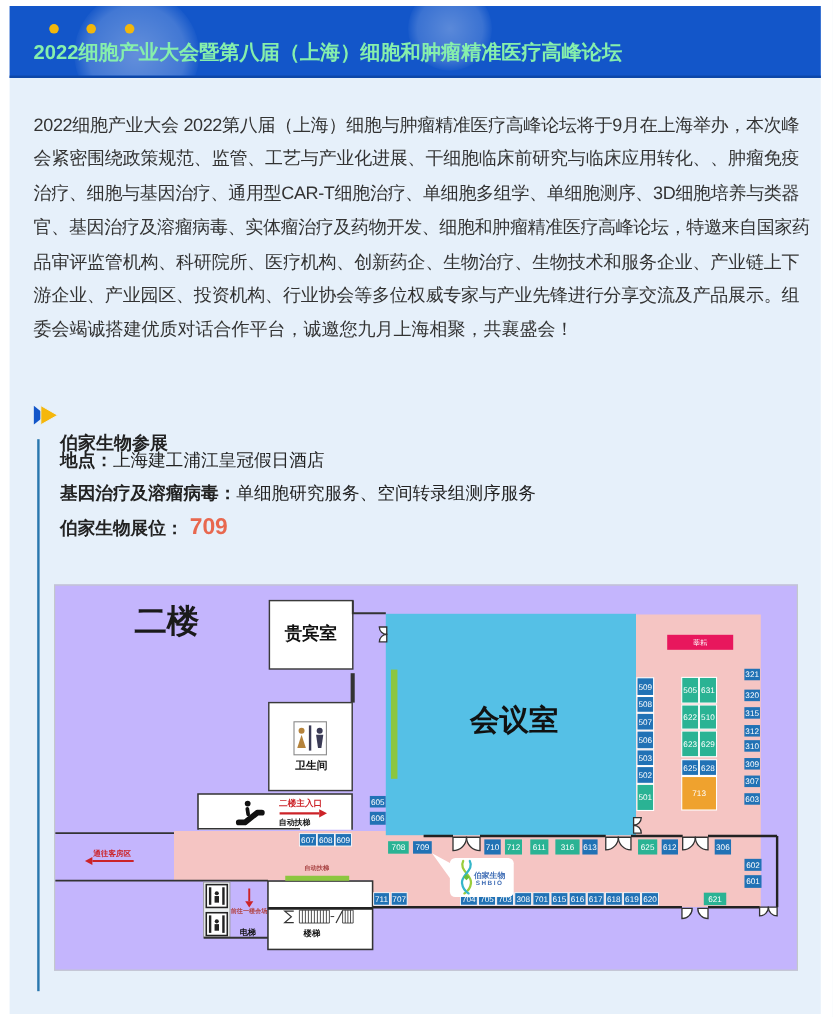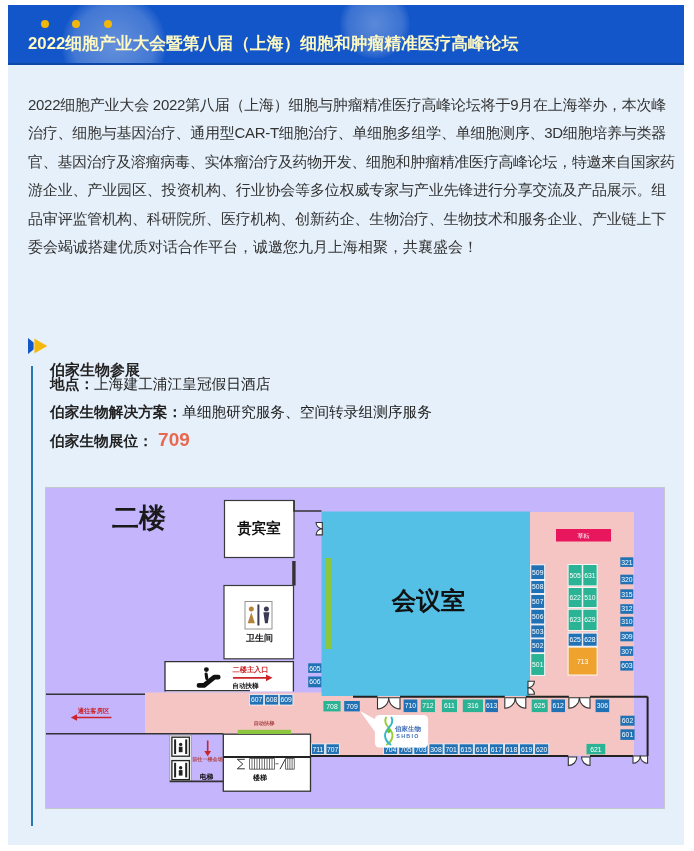--- a/index.html
+++ b/index.html
@@ -4,21 +4,21 @@
 <style>
   html,body{margin:0;padding:0;}
   body{width:694px;height:851px;background:#ffffff;font-family:"Liberation Sans",sans-serif;position:relative;overflow:hidden;}
   .page{position:absolute;left:8px;top:5px;width:676px;height:840px;background:#e6f0fa;}
   .header{position:absolute;left:0;top:0;width:676px;height:60px;background:#1356c9;overflow:hidden;border-bottom:2px solid #0d47a8;box-sizing:border-box;}
   .hcirc1{position:absolute;left:54px;top:-12px;width:104px;height:104px;border-radius:50%;
     background:radial-gradient(circle, rgba(255,255,255,0.34) 0%, rgba(255,255,255,0.20) 55%, rgba(255,255,255,0) 73%);}
   .hcirc2{position:absolute;left:332px;top:-16px;width:70px;height:70px;border-radius:50%;
     background:radial-gradient(circle, rgba(255,255,255,0.30) 0%, rgba(255,255,255,0.17) 55%, rgba(255,255,255,0) 73%);}
   .dot{position:absolute;top:15px;width:8px;height:8px;border-radius:50%;background:#f2b70c;}
-  .htitle{position:absolute;left:20px;top:27px;width:650px;color:#fef9c3;font-size:16.8px;font-weight:bold;letter-spacing:0px;}
+  .htitle{position:absolute;left:20px;top:27px;width:650px;color:#86efac;font-size:16.8px;font-weight:bold;letter-spacing:0px;}
   .para{position:absolute;left:20px;top:86px;width:638px;font-size:15px;color:#333333;}
   .para .ln{height:28.4px;line-height:28.4px;text-align:justify;text-align-last:justify;white-space:nowrap;letter-spacing:-0.3px;}
   .para .lnlast{height:28.4px;line-height:28.4px;text-align:left;}
   .sechead{position:absolute;left:42px;top:333px;font-size:15px;font-weight:bold;color:#222222;height:16px;line-height:16px;margin-top:24px;}
   .secicon{position:absolute;left:20px;top:333px;width:20px;height:16px;}
   .details{position:absolute;left:42px;top:365px;font-size:14.7px;color:#222222;}
   .details .dl{height:28px;line-height:28px;}
   .details b{font-weight:bold;}
   .vline{position:absolute;left:23px;top:361px;width:2px;height:460px;background:#2a77ae;}
   .plan{position:absolute;left:37px;top:482px;width:618px;height:320px;background:#c4b5fd;border:1px solid #c3c8cc;}
@@ -38,39 +38,40 @@
 
     <div class="dot" style="left:64px;"></div>
 
     <div class="dot" style="left:96px;"></div>
 
     <div class="htitle">2022细胞产业大会暨第八届（上海）细胞和肿瘤精准医疗高峰论坛</div>
   </div>
 
   <div class="para">
     <div class="ln">2022细胞产业大会 2022第八届（上海）细胞与肿瘤精准医疗高峰论坛将于9月在上海举办，本次峰</div>
+    <div class="ln">会紧密围绕政策规范、监管、工艺与产业化进展、干细胞临床前研究与临床应用转化、、肿瘤免疫</div>
     <div class="ln">治疗、细胞与基因治疗、通用型CAR-T细胞治疗、单细胞多组学、单细胞测序、3D细胞培养与类器</div>
     <div class="ln">官、基因治疗及溶瘤病毒、实体瘤治疗及药物开发、细胞和肿瘤精准医疗高峰论坛，特邀来自国家药</div>
+    <div class="ln">品审评监管机构、科研院所、医疗机构、创新药企、生物治疗、生物技术和服务企业、产业链上下</div>
     <div class="ln">游企业、产业园区、投资机构、行业协会等多位权威专家与产业先锋进行分享交流及产品展示。组</div>
-    <div class="ln">品审评监管机构、科研院所、医疗机构、创新药企、生物治疗、生物技术和服务企业、产业链上下</div>
     <div class="lnlast">委会竭诚搭建优质对话合作平台，诚邀您九月上海相聚，共襄盛会！</div>
   </div>
 
   <svg class="secicon" viewBox="0 0 20 16">
     <path d="M0,0 L10,8 L0,16 Z" fill="#1356c9"></path>
     <path d="M6,0 L20,8 L6,16 Z" fill="#f5b70c" stroke="#e6f0fa" stroke-width="0.8"></path>
   </svg>
 
   <div class="sechead">伯家生物参展</div>
 
   <div class="vline"></div>
 
   <div class="details">
     <div class="dl"><b>地点：</b>上海建工浦江皇冠假日酒店</div>
-    <div class="dl"><b>伯家生物解决方案：</b>单细胞研究服务、空间转录组测序服务</div>
+    <div class="dl"><b>基因治疗及溶瘤病毒：</b>单细胞研究服务、空间转录组测序服务</div>
     <div class="dl"><b>伯家生物展位：</b><span style="color:#e8684f;font-weight:bold;font-size:19px;"> 709</span></div>
   </div>
 
   <div class="plan">
     <svg width="618" height="320" viewBox="0 0 618 320" font-family="Liberation Sans, sans-serif">
 
       <path d="M99,204.5 L484,204.5 L484,24 L588,24 L588,267.8 L264,267.8 L264,245.8 L99,245.8 Z" fill="#f5c5c3"></path>
 
       <text x="66" y="38.5" font-size="27" font-weight="bold" fill="#1a1a1a">二楼</text>
 

